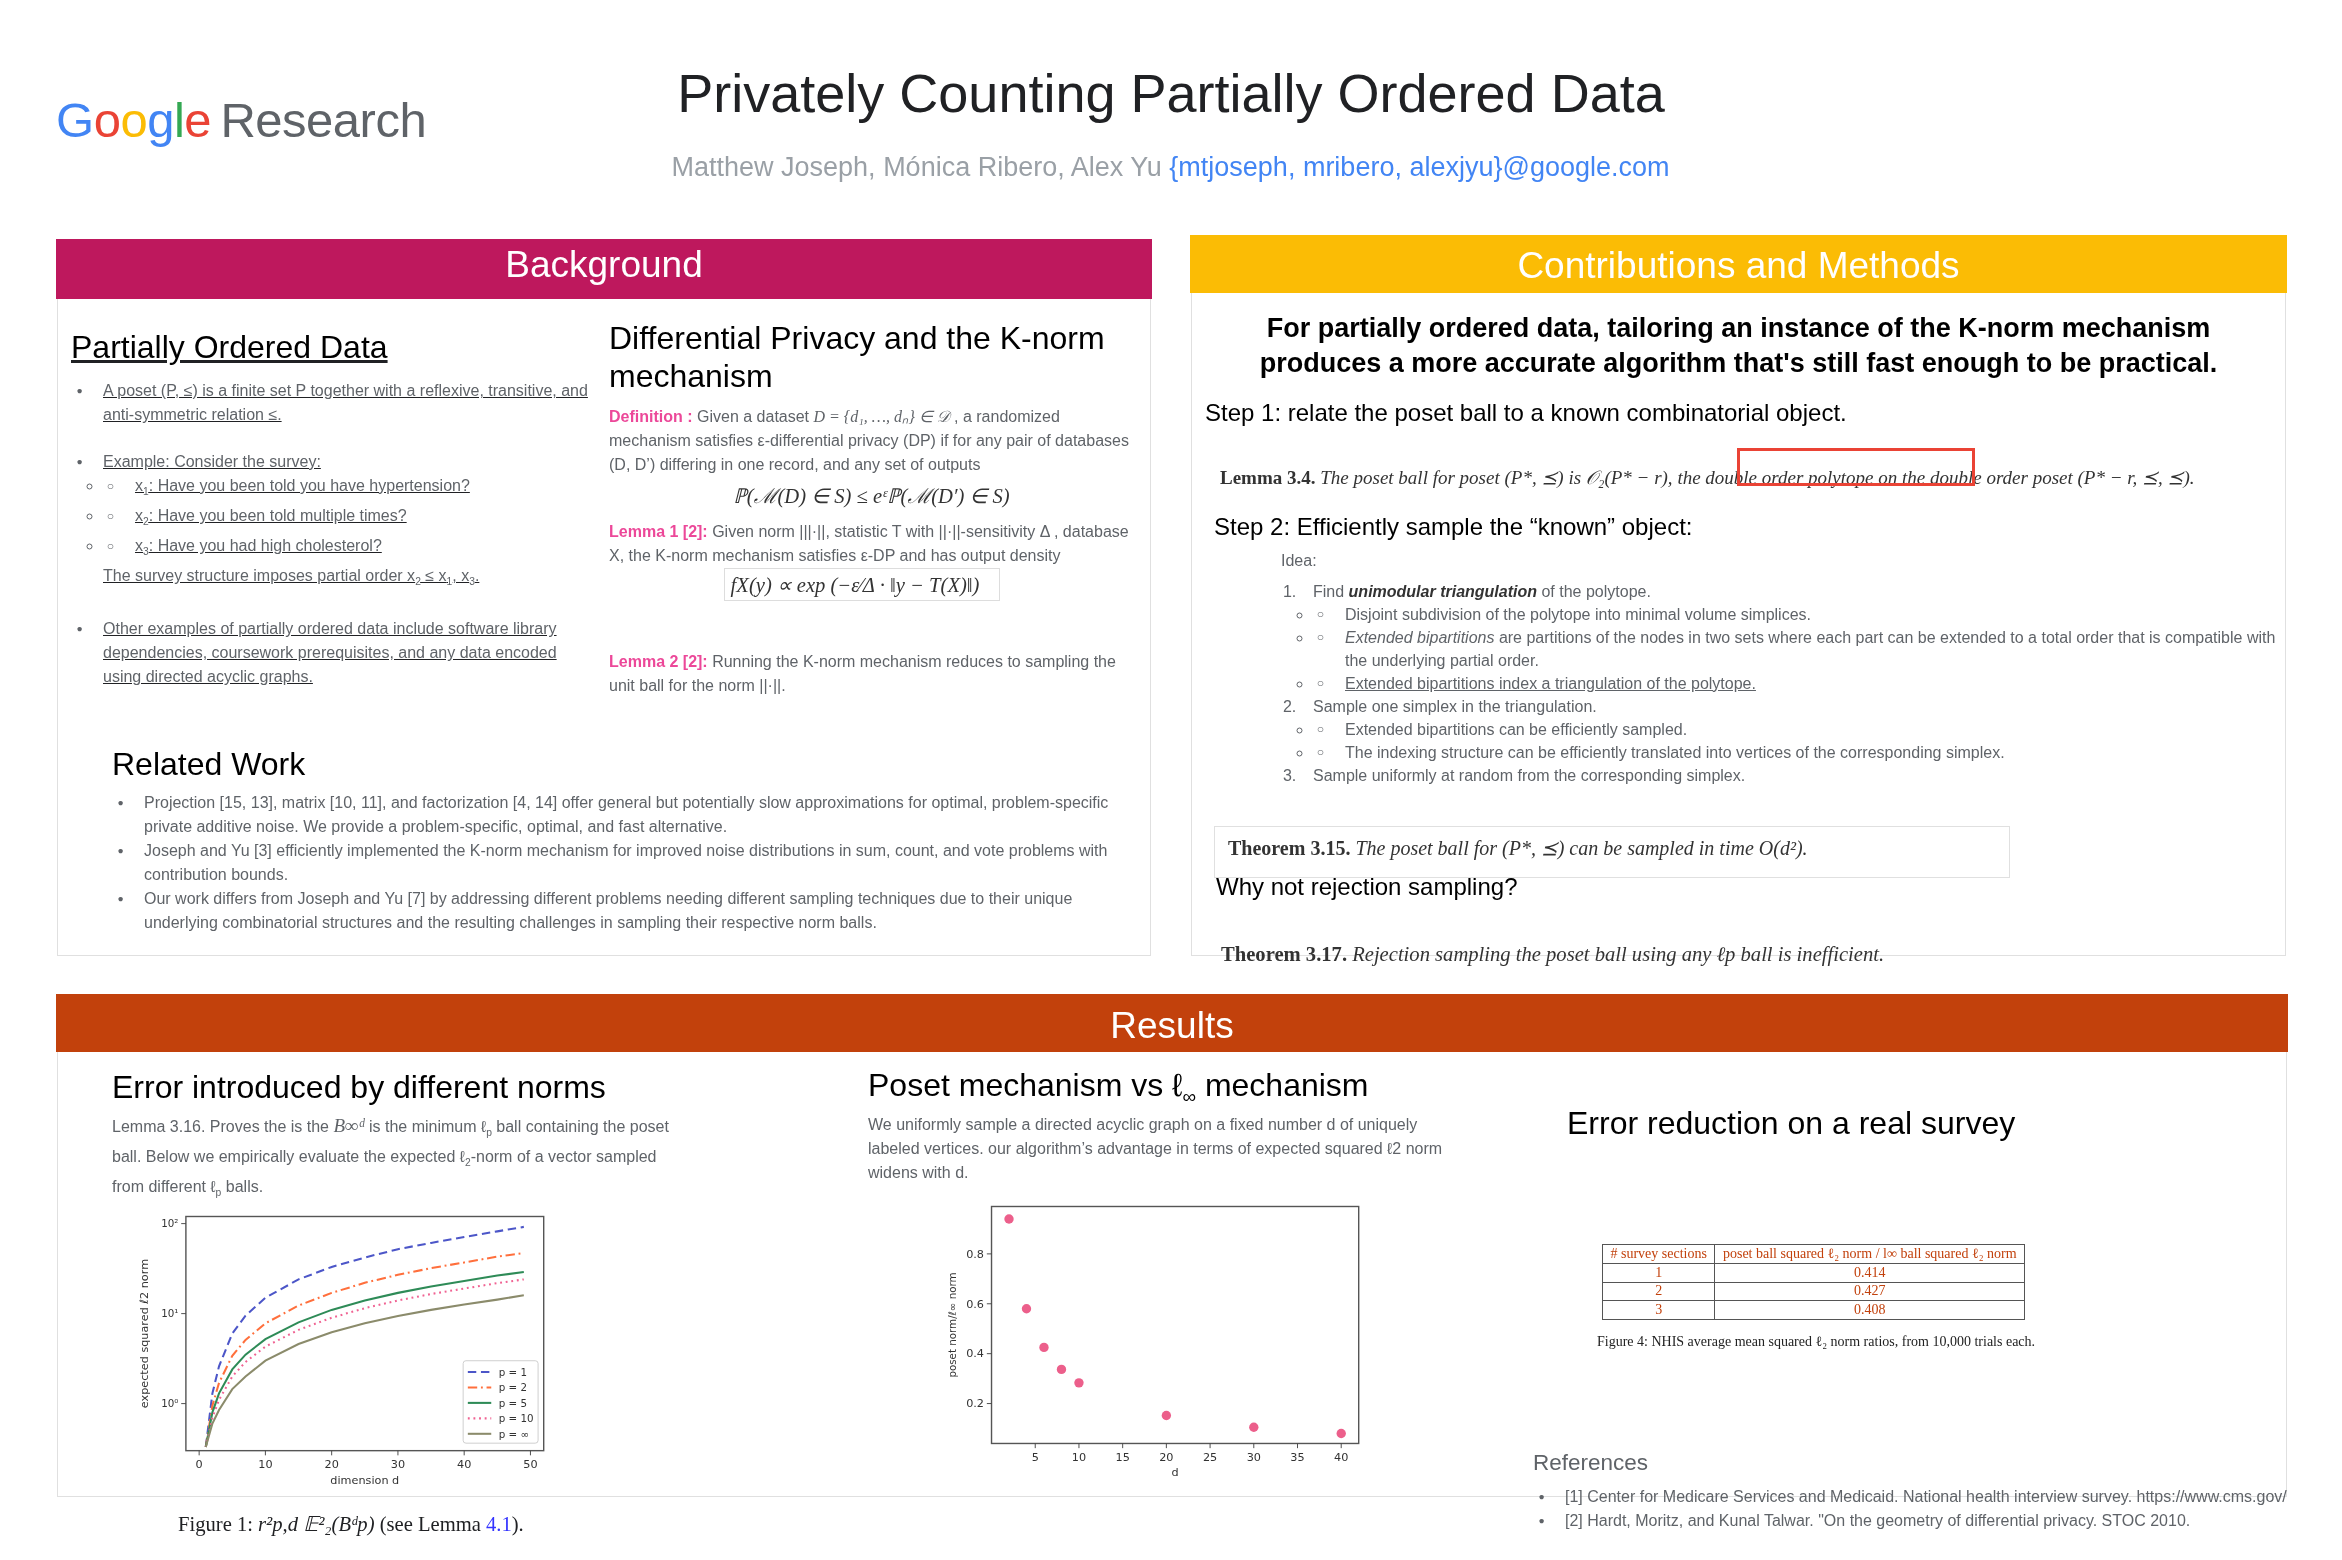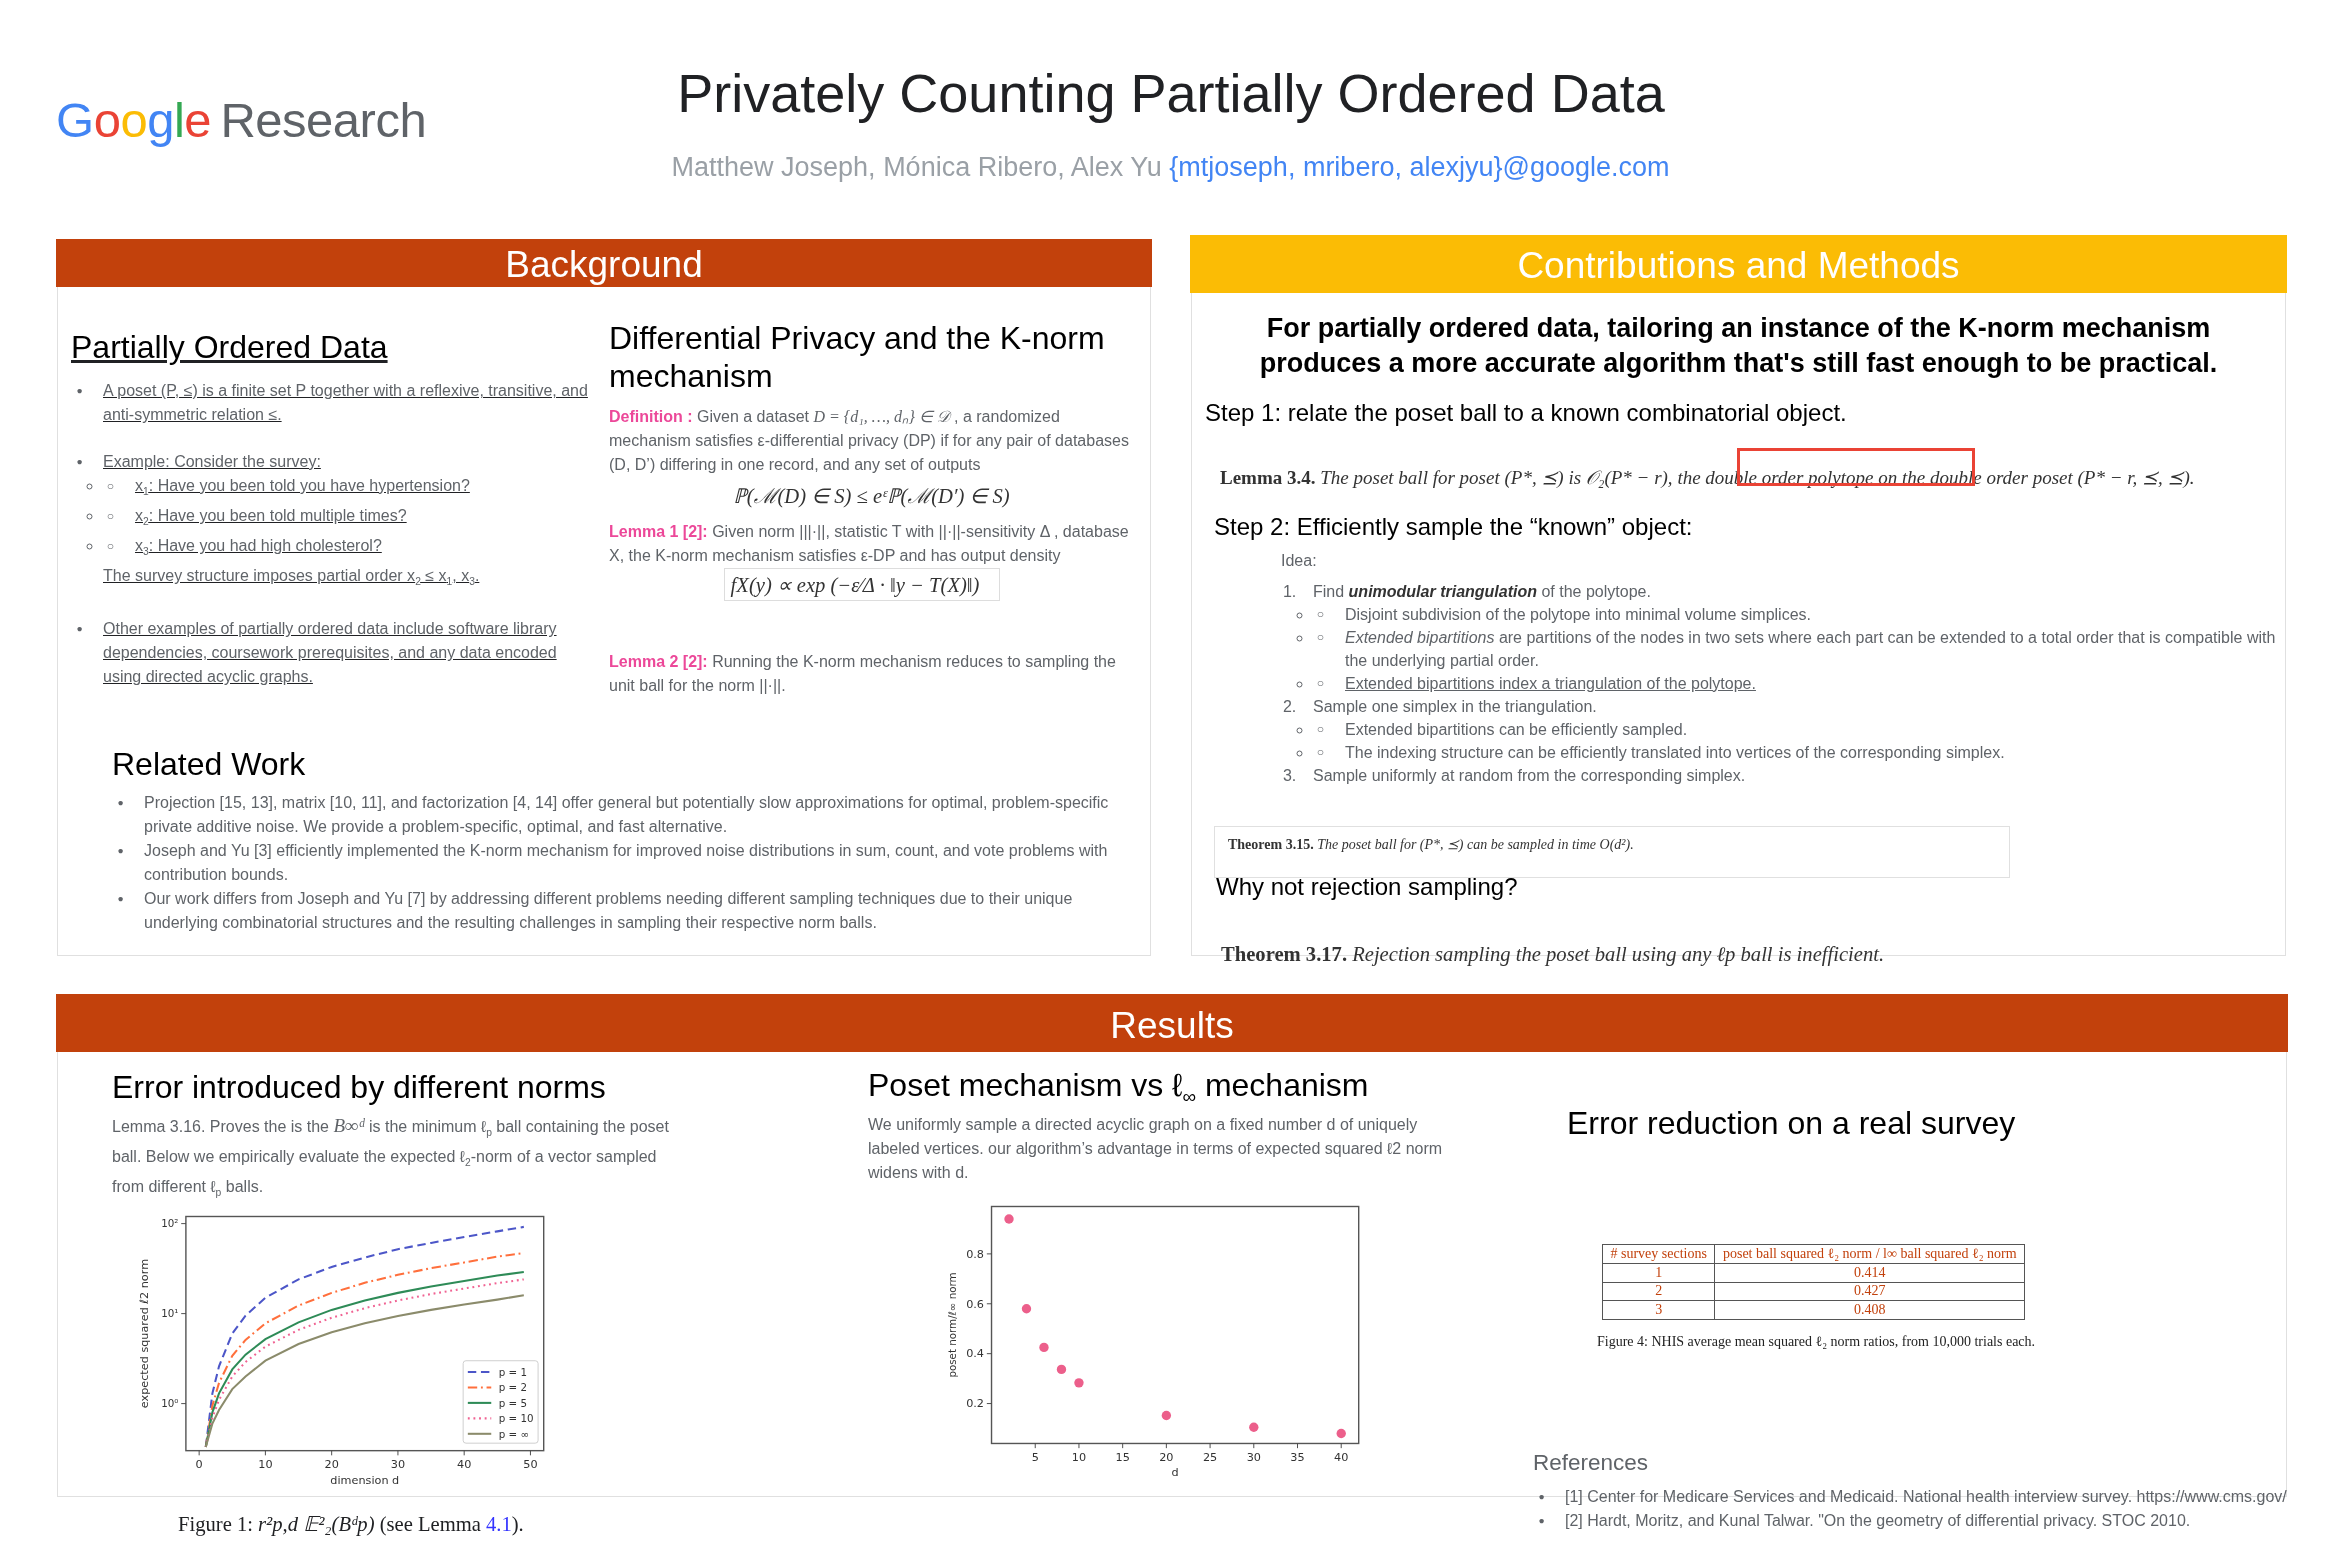--- a/index.html
+++ b/index.html
@@ -13,21 +13,21 @@
   #logo .g-yellow { color: #FBBC05; } #logo .g-green { color: #34A853; }
   #logo .research { color: #5f6368; margin-left: 9.4px; }
   #title { left: 562px; width: 1218px; top: 62px; text-align: center; font-size: 54px; color: #202124; }
   #authors { left: 468px; width: 1405px; top: 152px; text-align: center; font-size: 27px; color: #9aa0a6; }
   #authors .email { color: #4285F4; }
 
   
   .panel { border: 1.9px solid #e0e0e0; background: #fff; }
   .banner { position: absolute; left: -1.9px; right: -1.9px; top: -1.9px; color: #fff; text-align: center; font-size: 37px; }
   #bg-panel { left: 57px; top: 240px; width: 1094px; height: 716px; }
-  #bg-panel .banner { background: #c2410c; height: 48px; line-height: 52px; }
+  #bg-panel .banner { background: #be185d; height: 60px; line-height: 52px; }
   #cm-panel { left: 1191px; top: 236px; width: 1095px; height: 720px; }
   #cm-panel .banner { background: #FBBC05; height: 58px; line-height: 62px; }
   #res-panel { left: 57px; top: 995px; width: 2230px; height: 502px; border-bottom: 1.9px solid #e0e0e0; }
   #res-panel .banner { background: #c2410c; height: 58px; line-height: 64px; }
 
   h2.sec { font-weight: normal; color: #000; font-size: 32px; line-height: 1.2; }
   .body-text { font-size: 16px; color: #5f6368; line-height: 24px; }
   .body-text b { color: #ec4899; }
   ul.bul { list-style: none; }
   ul.bul > li { position: relative; padding-left: 32px; }
@@ -47,21 +47,21 @@
   
   #cm-lead { left: 1209px; top: 311px; width: 1059px; text-align: center; font-size: 27px; font-weight: bold; color: #000; line-height: 35px; }
   #step1 { left: 1205px; top: 399px; font-size: 24px; color: #000; }
   #lemma34 { left: 1220px; top: 450px; width: 1031px; font-size: 19px; line-height: 26px; }
   #redbox { left: 1737px; top: 448px; width: 238px; height: 38px; border: 3.7px solid #EA4335; }
   #step2 { left: 1214px; top: 513px; font-size: 24px; color: #000; }
   #idea { left: 1281px; top: 549px; width: 1002px; font-size: 16px; color: #5f6368; line-height: 23px; }
   #idea ol { list-style: none; margin-top: 7.5px; }
   #idea ol > li { position: relative; padding-left: 32px; }
   #idea ol > li .num { position: absolute; left: 1.9px; }
-  #thm315 { left: 1214px; top: 811px; width: 796px; height: 52px; border: 1.9px solid #e0e0e0; padding: 9.4px 13px; font-size: 14px; }
+  #thm315 { left: 1214px; top: 811px; width: 796px; height: 52px; border: 1.9px solid #e0e0e0; padding: 9.4px 13px; font-size: 20px; }
   #why { left: 1216px; top: 873px; font-size: 24px; color: #000; }
   #thm317 { left: 1221px; top: 928px; font-size: 20.6px; }
 
   
   #r1 { left: 112px; top: 1068px; width: 562px; }
   #r2 { left: 868px; top: 1066px; width: 600px; }
   #r3 { left: 1567px; top: 1104px; width: 562px; }
   .chart-wrap { position: absolute; }
   #fig1-cap { left: 178px; top: 1512px; font-size: 20.6px; font-family: "Liberation Serif", serif; }
   #fig1-cap .link { color: #3333ff; }

